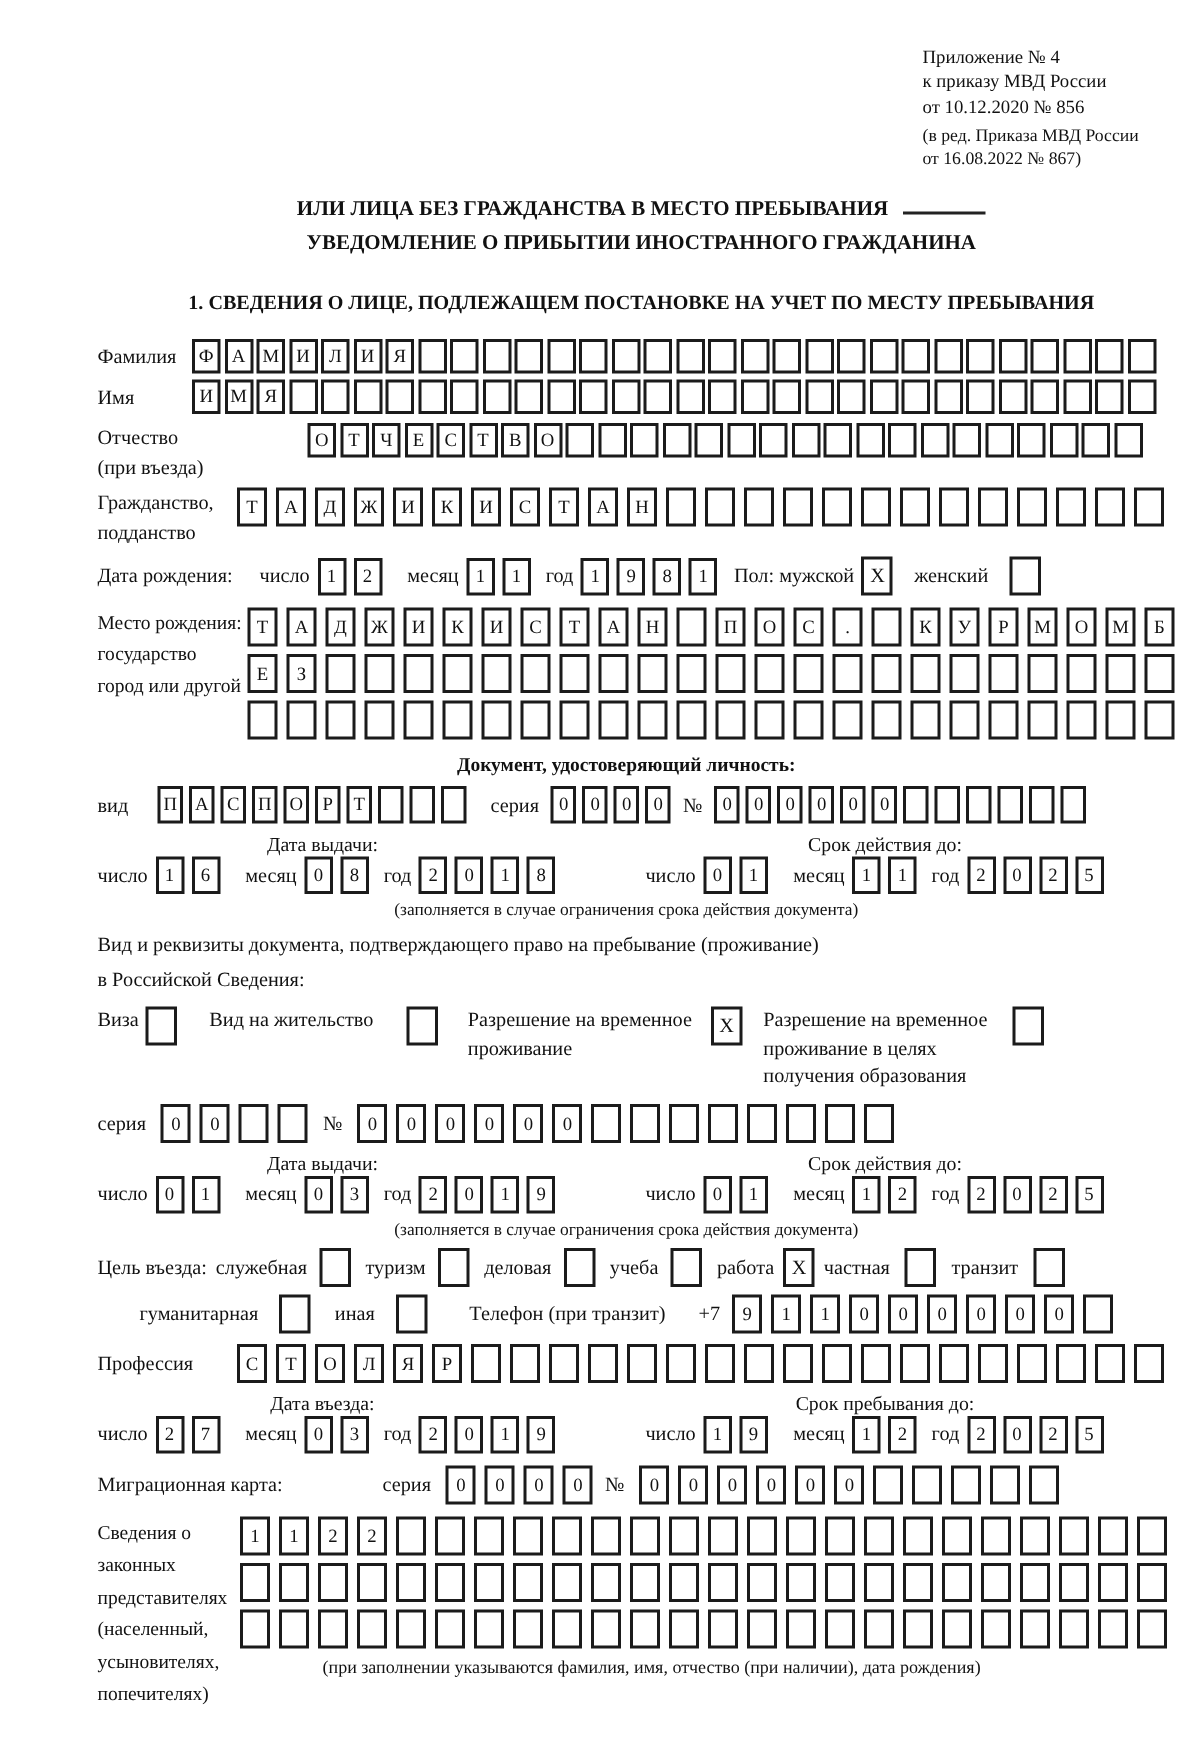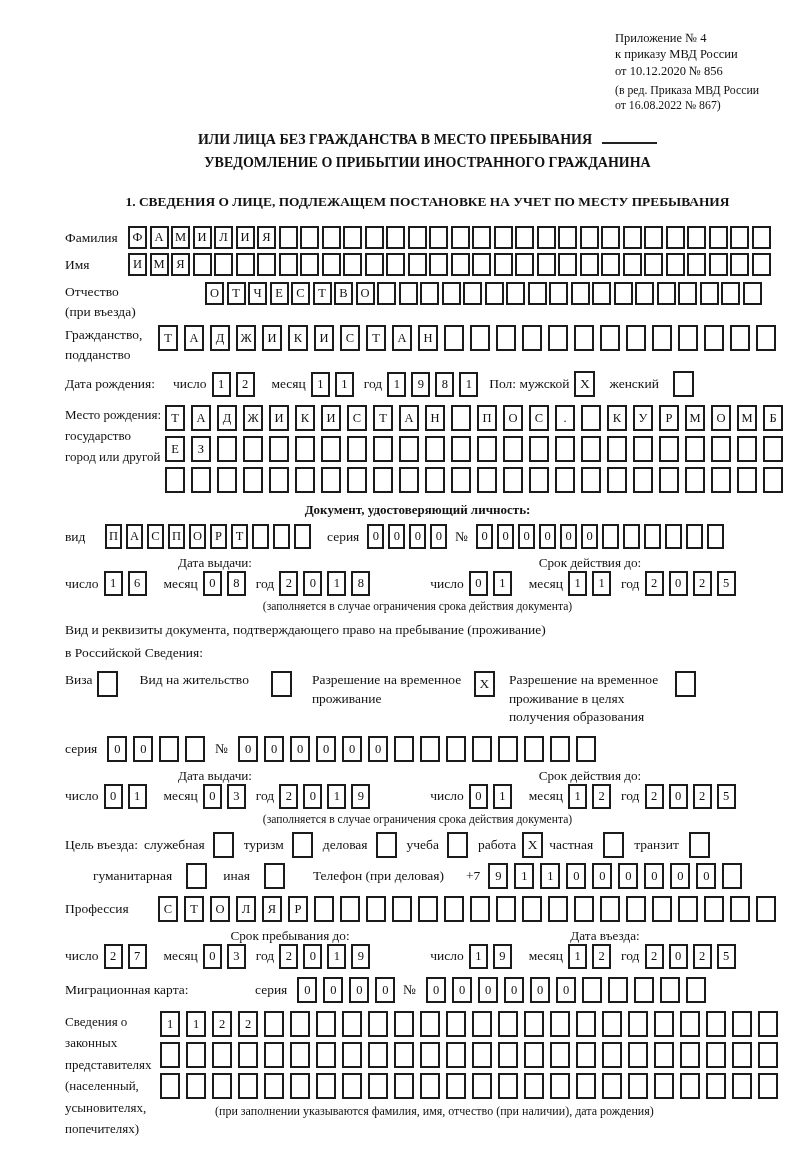--- a/index.html
+++ b/index.html
@@ -505,21 +505,21 @@
     <span style="margin-left:6px">частная</span>
     <span class="checkbox" style="margin-left:10px"></span>
     <span style="margin-left:10px">транзит</span>
     <span class="checkbox" style="margin-left:10px"></span>
   </div>
   <div class="row" style="margin-top:5px">
     <span style="margin-left:28px">гуманитарная</span>
     <span class="checkbox" style="margin-left:14px"></span>
     <span style="margin-left:16px">иная</span>
     <span class="checkbox" style="margin-left:14px"></span>
-    <span style="margin-left:28px">Телефон (при деловая)</span>
+    <span style="margin-left:28px">Телефон (при транзит)</span>
     <span style="margin-left:22px">+7</span>
     <div class="boxes sz-l" style="margin-left:8px">
         <span class="cbox">9</span>
         <span class="cbox">1</span>
         <span class="cbox">1</span>
         <span class="cbox">0</span>
         <span class="cbox">0</span>
         <span class="cbox">0</span>
         <span class="cbox">0</span>
         <span class="cbox">0</span>
@@ -552,22 +552,22 @@
         <span class="cbox"></span>
         <span class="cbox"></span>
         <span class="cbox"></span>
         <span class="cbox"></span>
         <span class="cbox"></span>
         <span class="cbox"></span>
       </div>
   </div>
 
   <div class="dh-row">
+    <div class="dh" style="width:300px">Дата въезда:</div>
     <div class="dh" style="width:330px;margin-left:60px">Срок пребывания до:</div>
-    <div class="dh" style="width:300px">Дата въезда:</div>
   </div>
   <div class="row">
     <div class="dgrp">
       <span class="dl">число</span>
       <div class="boxes sz-d">
           <span class="cbox">2</span>
           <span class="cbox">7</span>
         </div>
       <span class="dl" style="margin-left:12px">месяц</span>
       <div class="boxes sz-d">

